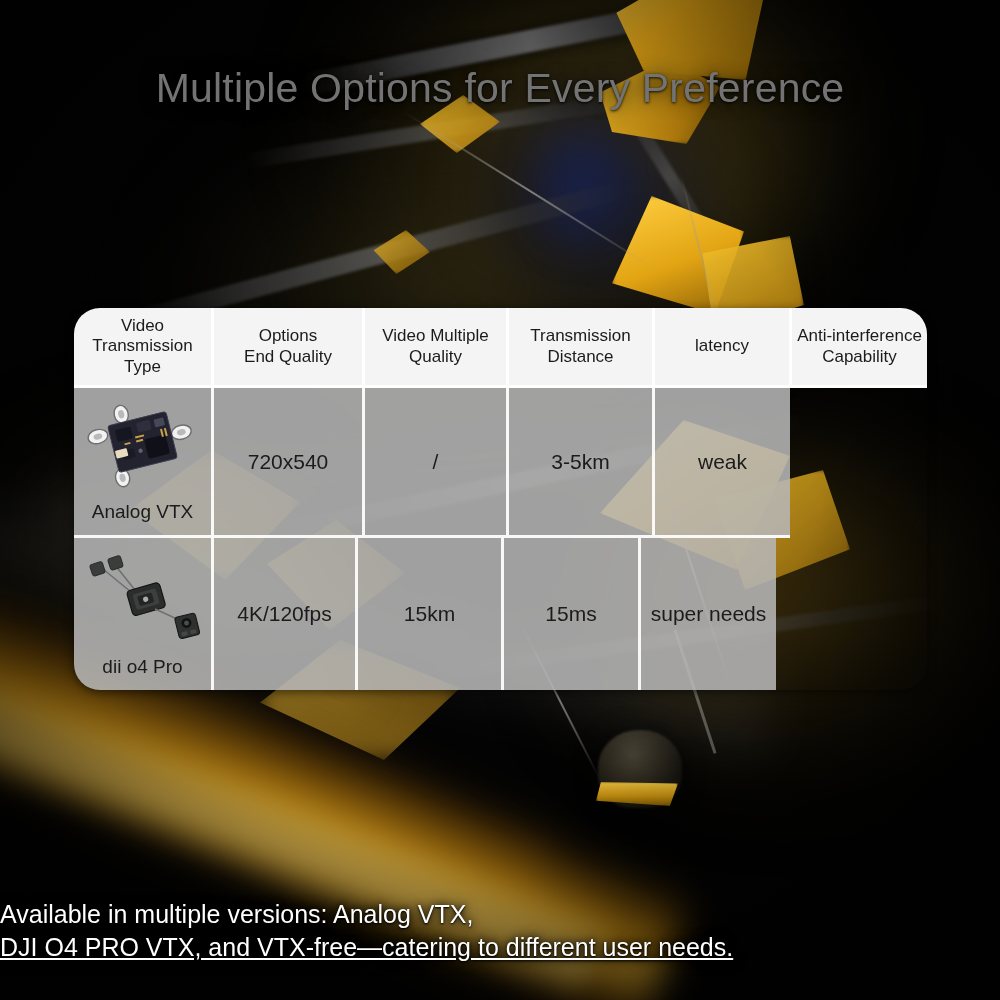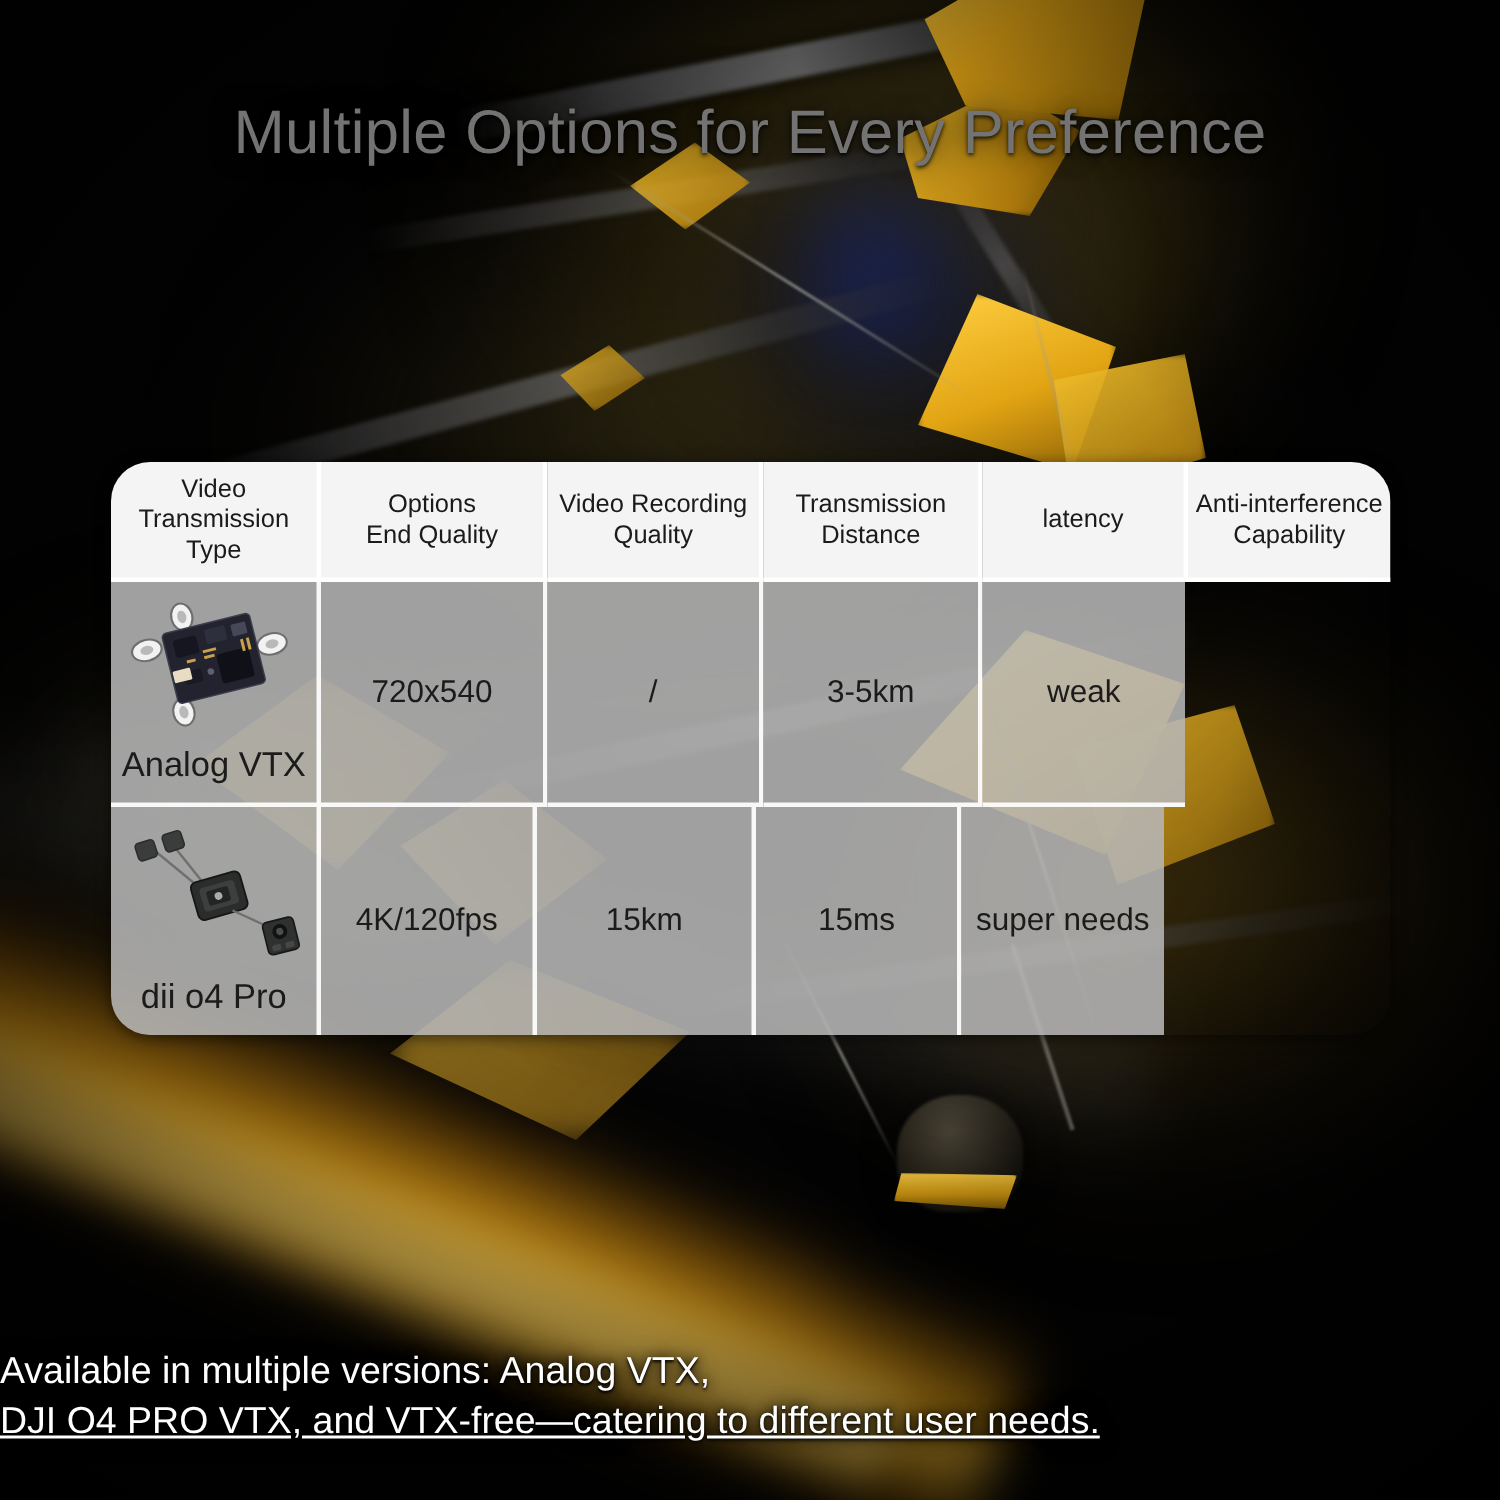--- a/index.html
+++ b/index.html
@@ -196,21 +196,21 @@
   .c3 { width:144px; }
   .c4 { width:146px; }
   .c5 { width:137px; }
   .c6 { width:135px; }
 
   
   .prod {
     flex-direction:column; justify-content:flex-start;
     padding-top:6px; font-size:17px;
   }
-  .prod .label { margin-top:auto; margin-bottom:12px; font-size:23px; }
+  .prod .label { margin-top:auto; margin-bottom:12px; font-size:19px; }
   .prod .art { flex:1; display:flex; align-items:center; justify-content:center; width:100%; }
 
   .caption {
     position:absolute; left:0; top:898px; width:1000px;
     color:#fff;
     font-size:25px; line-height:1.32; font-weight:400;
     text-shadow:0 0 7px rgba(0,0,0,.95), 0 0 14px rgba(0,0,0,.8), 0 1px 2px rgba(0,0,0,1);
   }
   .caption .l2 { display:block;text-decoration:underline; }
 </style>
@@ -278,21 +278,21 @@
         </div>
       </div>
       <div class="cell c2">
         <div>
           <div>Options</div>
           <div>End Quality</div>
         </div>
       </div>
       <div class="cell c3">
         <div>
-          <div>Video Recording</div>
+          <div>Video Multiple</div>
           <div>Quality</div>
         </div>
       </div>
       <div class="cell c4">
         <div>
           <div>Transmission</div>
           <div>Distance</div>
         </div>
       </div>
       <div class="cell c5">

